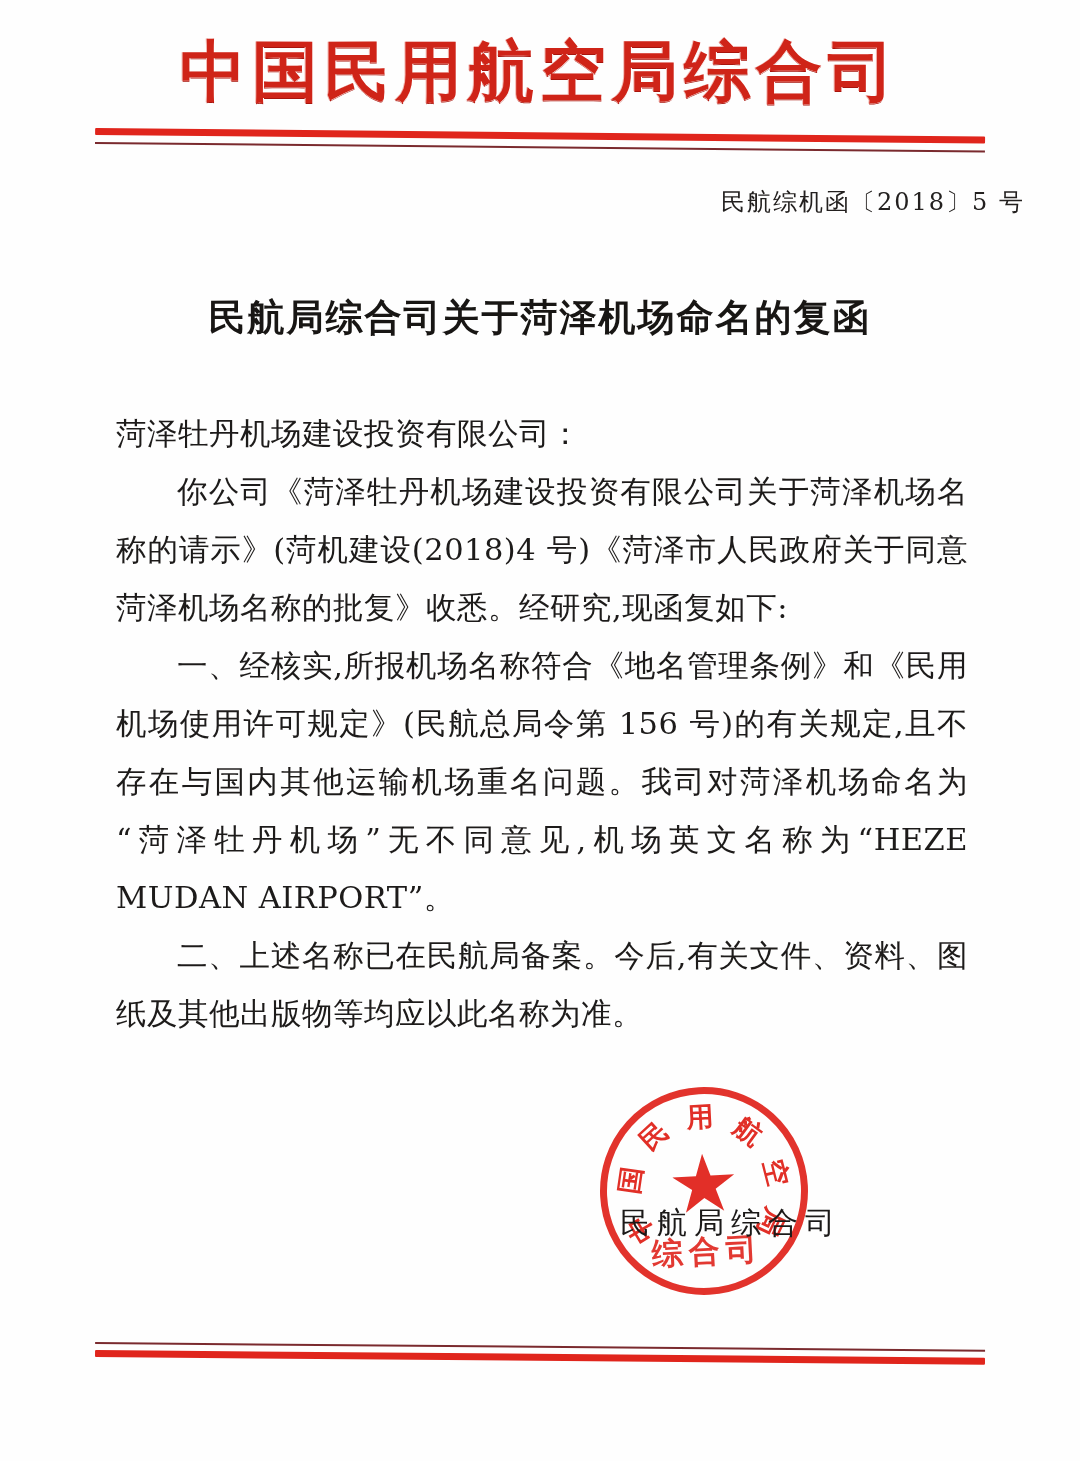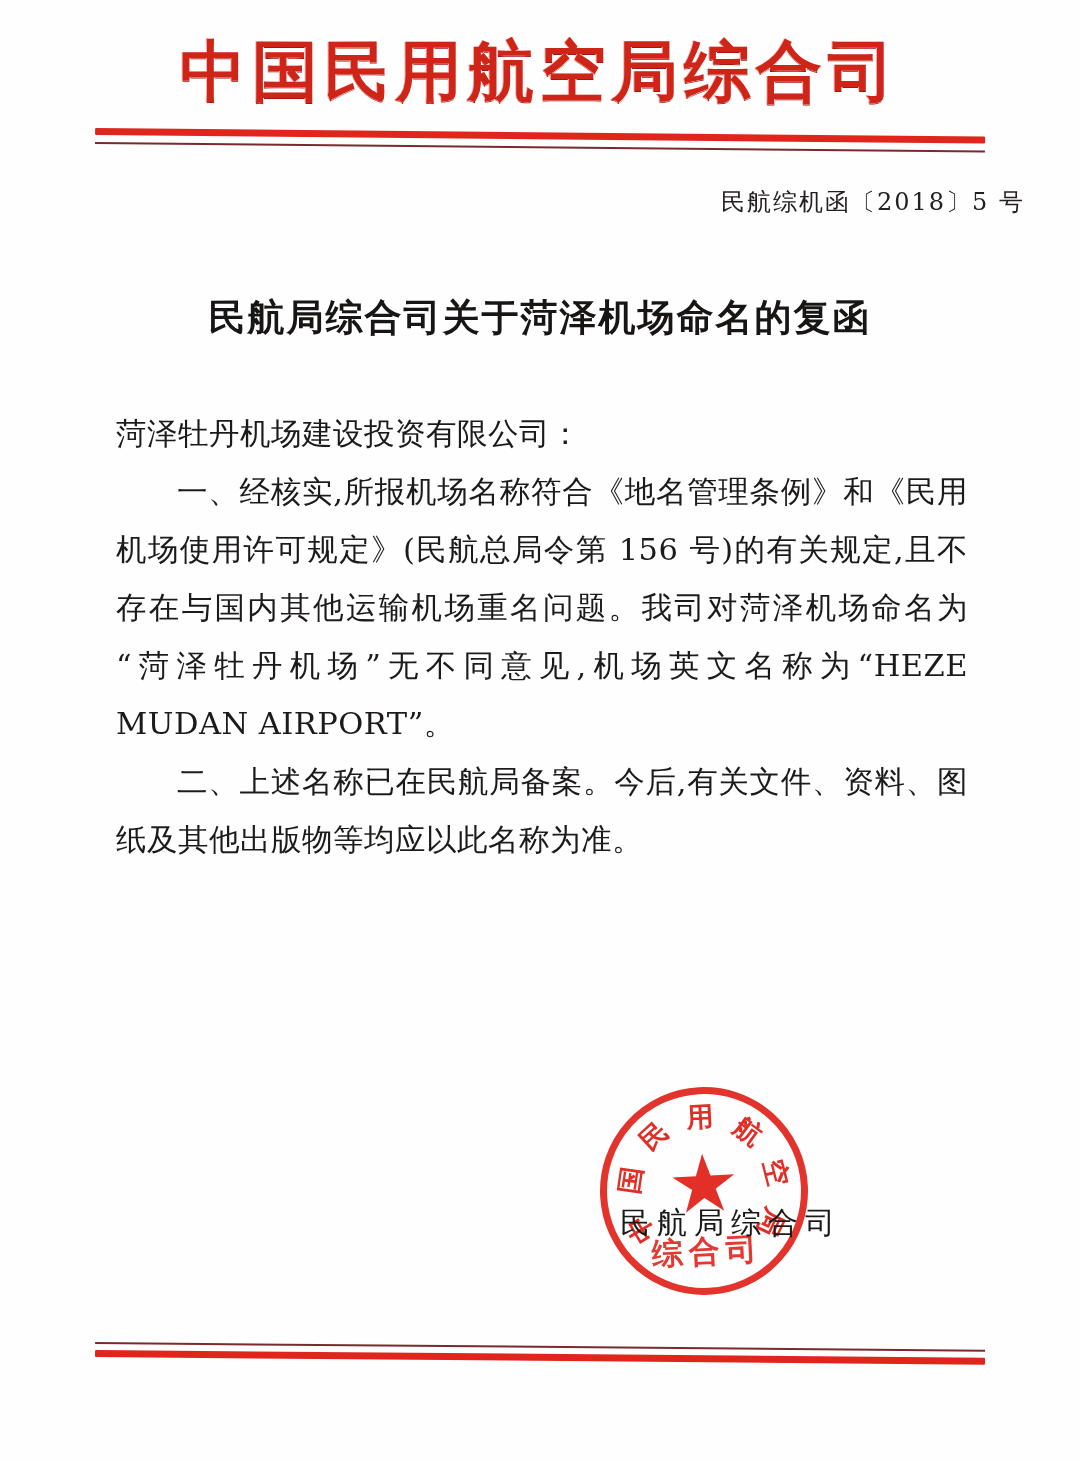--- a/index.html
+++ b/index.html
@@ -233,20 +233,21 @@
     <div class="rule-red-thick"></div>
     <div class="rule-dark-thin"></div>
   </div>
 
   <div class="doc-number">民航综机函〔2018〕5 号</div>
 
   <div class="doc-title">民航局综合司关于菏泽机场命名的复函</div>
 
   <div class="body-block">
     <p class="para">菏泽牡丹机场建设投资有限公司：</p>
+    <p class="para indent">你公司《菏泽牡丹机场建设投资有限公司关于菏泽机场名称的请示》(菏机建设(2018)4 号)《菏泽市人民政府关于同意菏泽机场名称的批复》收悉。经研究,现函复如下:</p>
     <p class="para indent">一、经核实,所报机场名称符合《地名管理条例》和《民用机场使用许可规定》(民航总局令第 156 号)的有关规定,且不存在与国内其他运输机场重名问题。我司对菏泽机场命名为“菏泽牡丹机场”无不同意见,机场英文名称为“HEZE MUDAN AIRPORT”。</p>
     <p class="para indent">二、上述名称已在民航局备案。今后,有关文件、资料、图纸及其他出版物等均应以此名称为准。</p>
   </div>
 
   <div class="signature-area">
 
     <div class="seal">
       <div class="seal-ring"></div>
       <div class="seal-star"></div>
       <div class="seal-arc">

